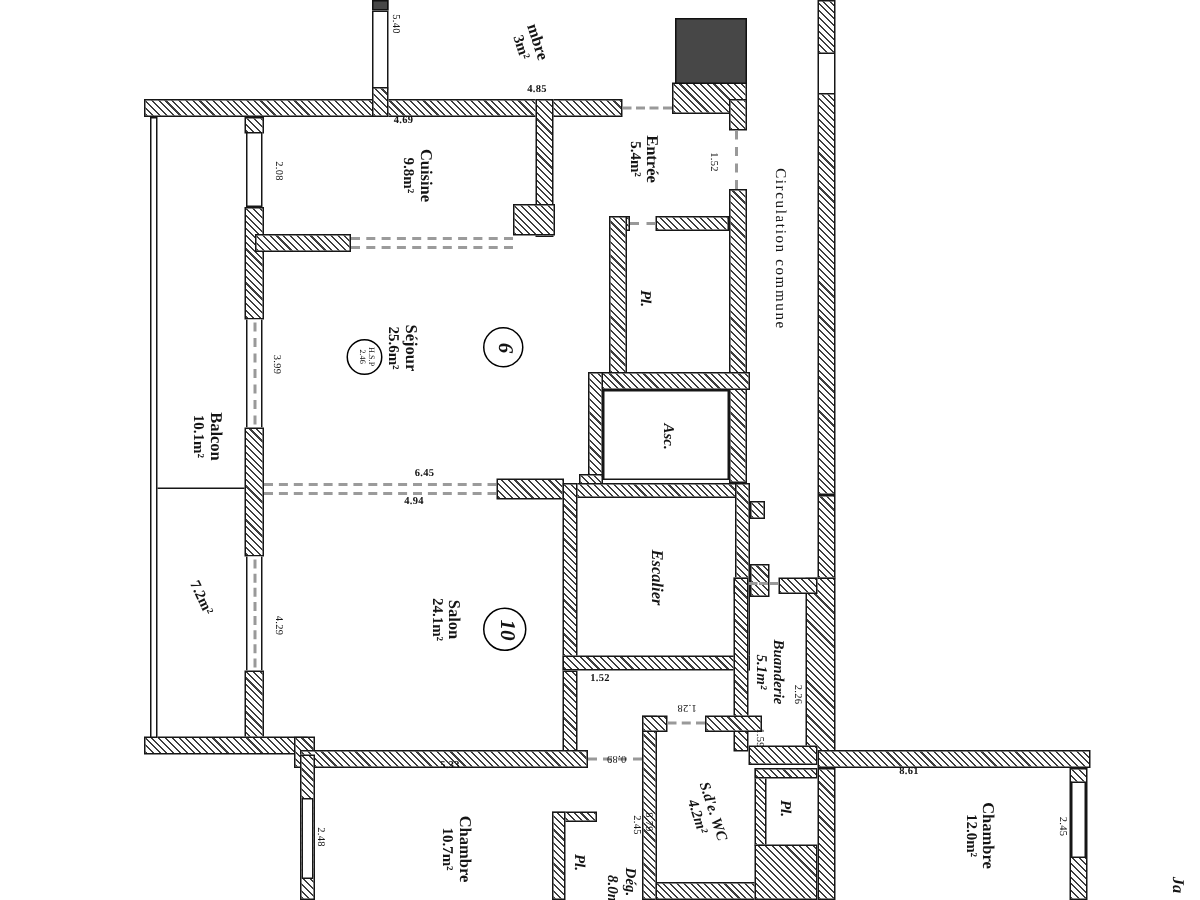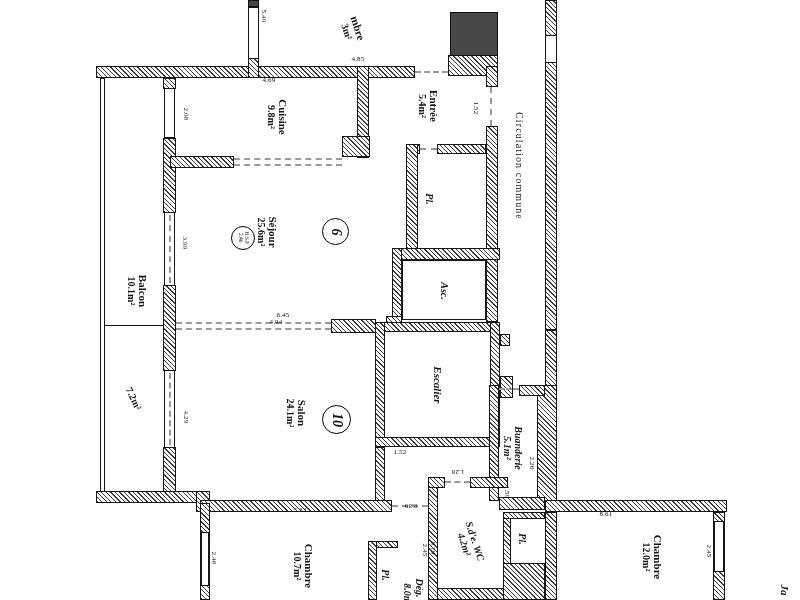--- a/index.html
+++ b/index.html
@@ -11,21 +11,21 @@
   .solid{position:absolute;box-sizing:border-box;background:#474747;border:1px solid #111;}
   .gap{position:absolute;box-sizing:border-box;background:#fff;border-left:1px solid #161616;border-right:1px solid #161616;}
   .win{position:absolute;box-sizing:border-box;background:#fff;border:1px solid #161616;}
   .thin{position:absolute;box-sizing:border-box;background:#fff;border:1px solid #161616;}
   .line{position:absolute;background:#161616;}
   .dashv{position:absolute;width:0;border-left:2px dashed #999;}
   .dashh{position:absolute;height:0;border-top:2px dashed #999;}
   .ddash{position:absolute;box-sizing:border-box;border-top:2px dashed #9b9b9b;border-bottom:2px dashed #9b9b9b;}
   .lbl{position:absolute;white-space:nowrap;text-align:center;line-height:1.08;}
   .v{transform:translate(-50%,-50%) rotate(90deg);}
-  .h0{transform:translate(-50%,-50%);}
+  .h0{transform:translate(-50%,-50%);font-weight:bold;}
   .r72{transform:translate(-50%,-50%) rotate(72deg);}
   .r65{transform:translate(-50%,-50%) rotate(65deg);}
   .r180{transform:translate(-50%,-50%) rotate(180deg);}
   .room{font-weight:bold;font-size:11px;}
   .room .area{font-size:10px;}
   .annex{font-weight:bold;font-style:italic;font-size:10px;}
   .dim{font-size:7px;letter-spacing:.2px;}
   .corr{font-size:10px;letter-spacing:1.1px;}
   .circ{position:absolute;box-sizing:border-box;border:1.4px solid #000;border-radius:50%;background:#fff;
         display:flex;align-items:center;justify-content:center;}
@@ -192,21 +192,21 @@
     </div>
   </div>
 
   <div class="lbl v dim" style="left:263px;top:16px">5.40</div>
   <div class="lbl h0 dim" style="left:269px;top:81px">4.69</div>
   <div class="lbl h0 dim" style="left:358px;top:60px">4.85</div>
   <div class="lbl v dim" style="left:185px;top:114px">2.08</div>
   <div class="lbl v dim" style="left:475px;top:108px">1.52</div>
   <div class="lbl v dim" style="left:184px;top:243px">3.99</div>
   <div class="lbl h0 dim" style="left:283px;top:316px">6.45</div>
-  <div class="lbl h0 dim" style="left:276px;top:323px">4.94</div>
+  <div class="lbl h0 dim" style="left:276px;top:335px">4.94</div>
   <div class="lbl v dim" style="left:185px;top:417px">4.29</div>
   <div class="lbl h0 dim" style="left:400px;top:453px">1.52</div>
   <div class="lbl v dim" style="left:531px;top:463px">2.26</div>
   <div class="lbl v dim" style="left:506px;top:492px">1.59</div>
   <div class="lbl r180 dim" style="left:458px;top:471px">1.28</div>
   <div class="lbl r180 dim" style="left:411px;top:505px">0.89</div>
   <div class="lbl v dim" style="left:424px;top:550px">2.45</div>
   <div class="lbl v dim" style="left:432px;top:548px">8.79</div>
   <div class="lbl h0 dim" style="left:300px;top:511px">5.33</div>
   <div class="lbl v dim" style="left:213px;top:558px">2.48</div>

